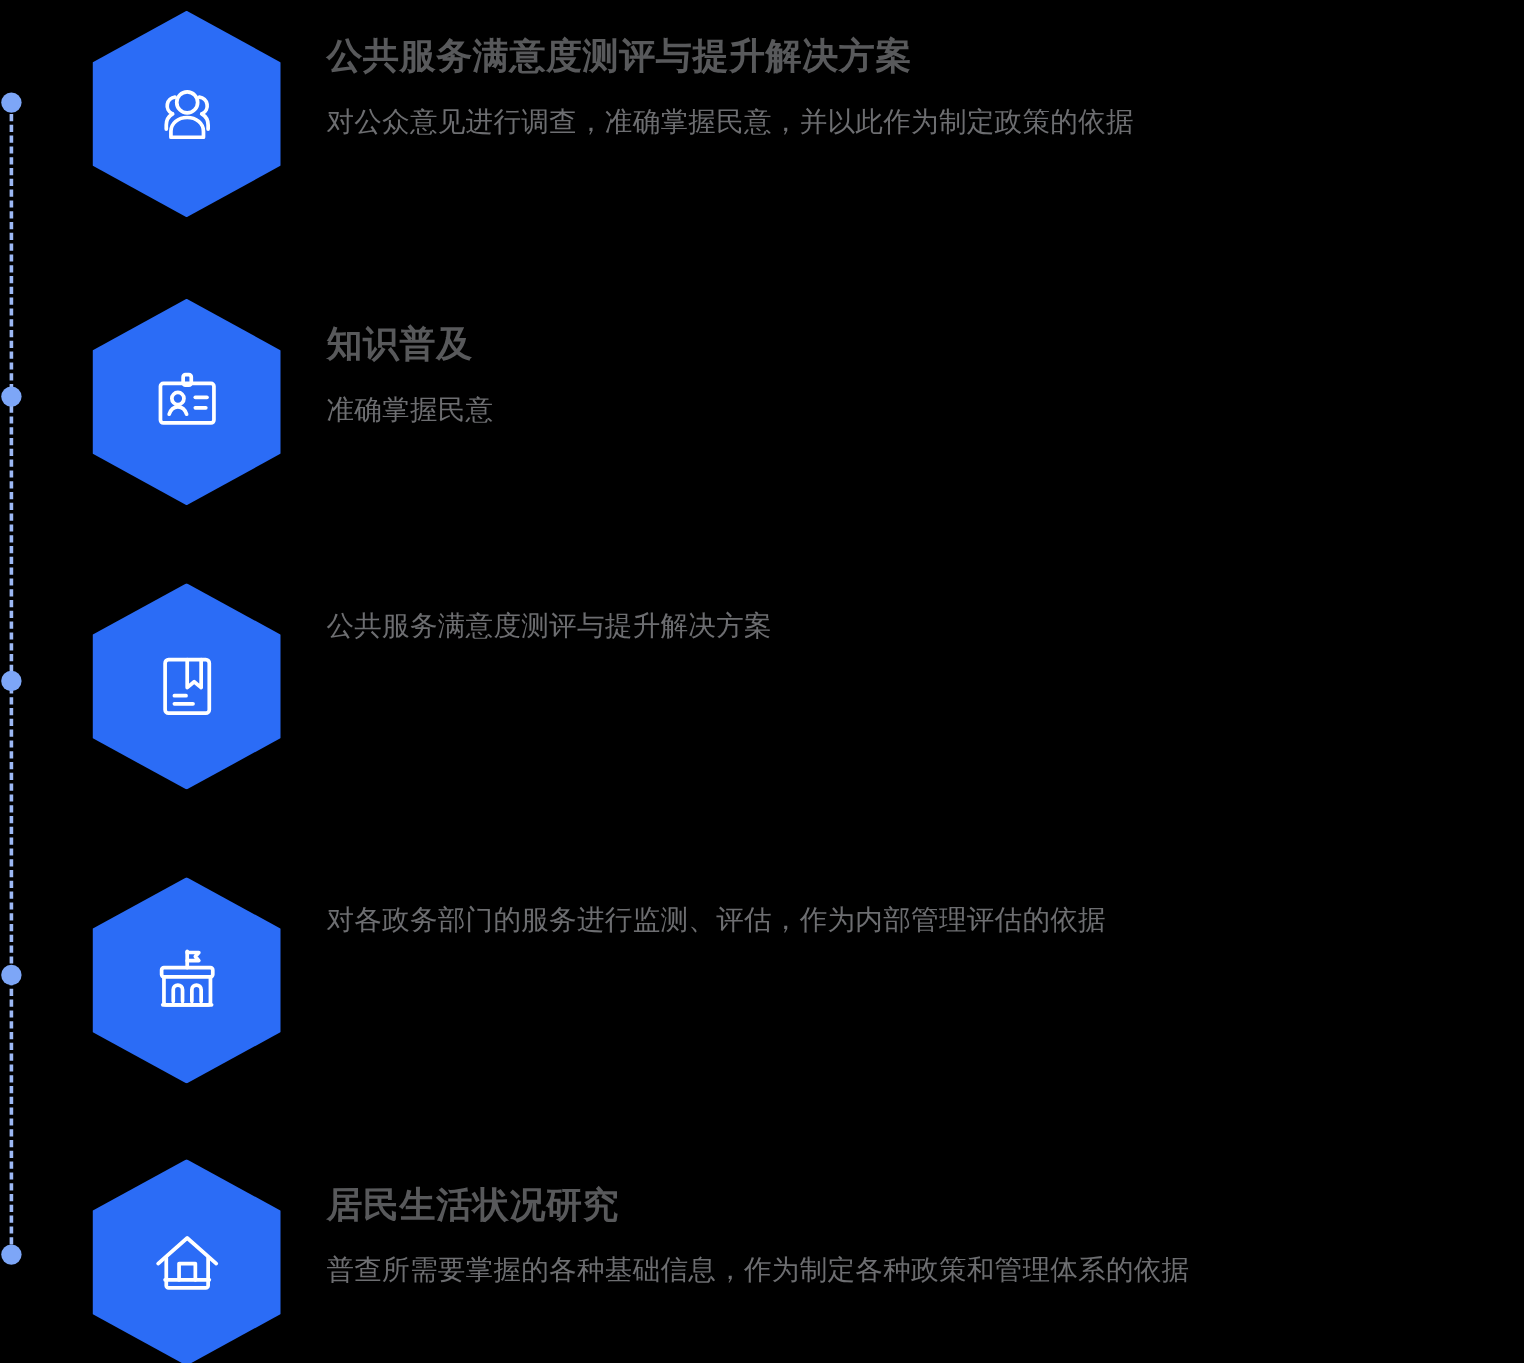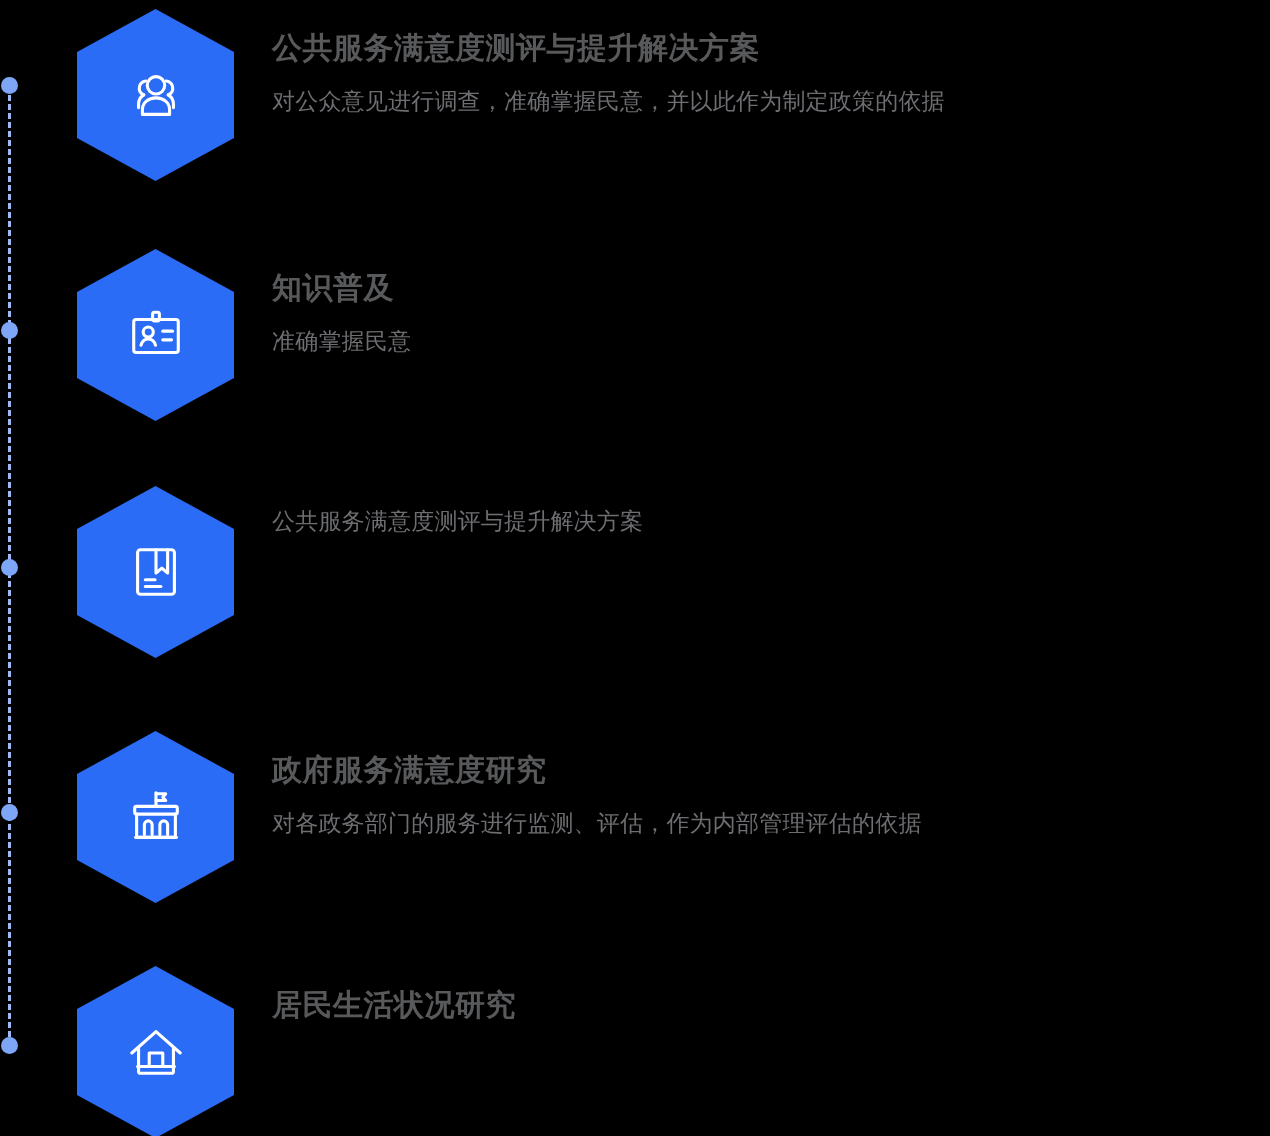--- a/index.html
+++ b/index.html
@@ -189,35 +189,35 @@
           <path d="M32 8h10l-3 3.5L42 15H32"></path>
           <rect x="10" y="21" width="44" height="8" rx="2"></rect>
           <path d="M12 29v22a2 2 0 0 0 2 2h36a2 2 0 0 0 2-2V29"></path>
           <path d="M11 53h42"></path>
           <path d="M20 50V40a4 4 0 0 1 8 0v10"></path>
           <path d="M36 50V40a4 4 0 0 1 8 0v10"></path>
         </svg>
       </span>
     </div>
     <div class="txt">
-      <p class="title">政府服务满意度研究</p>
       <p class="desc">对各政务部门的服务进行监测、评估，作为内部管理评估的依据</p>
     </div>
   </div>
 
   <div class="item" style="top:957px">
     <div class="hex">
       <div class="hex-shape"></div>
       <span class="hex-ico">
         <svg viewBox="0 0 64 64" fill="none" stroke="#ffffff" stroke-width="3.2" stroke-linecap="round" stroke-linejoin="round">
           <path d="M7 33L32 11l25 22"></path>
           <path d="M14 28v24a2 2 0 0 0 2 2h32a2 2 0 0 0 2-2V28"></path>
           <path d="M13 47h38"></path>
           <path d="M25 47V33h14v14"></path>
         </svg>
       </span>
     </div>
     <div class="txt">
       <p class="title">居民生活状况研究</p>
+      <p class="desc">普查所需要掌握的各种基础信息，作为制定各种政策和管理体系的依据</p>
     </div>
   </div>
 
 </div>
 
 </body></html>

